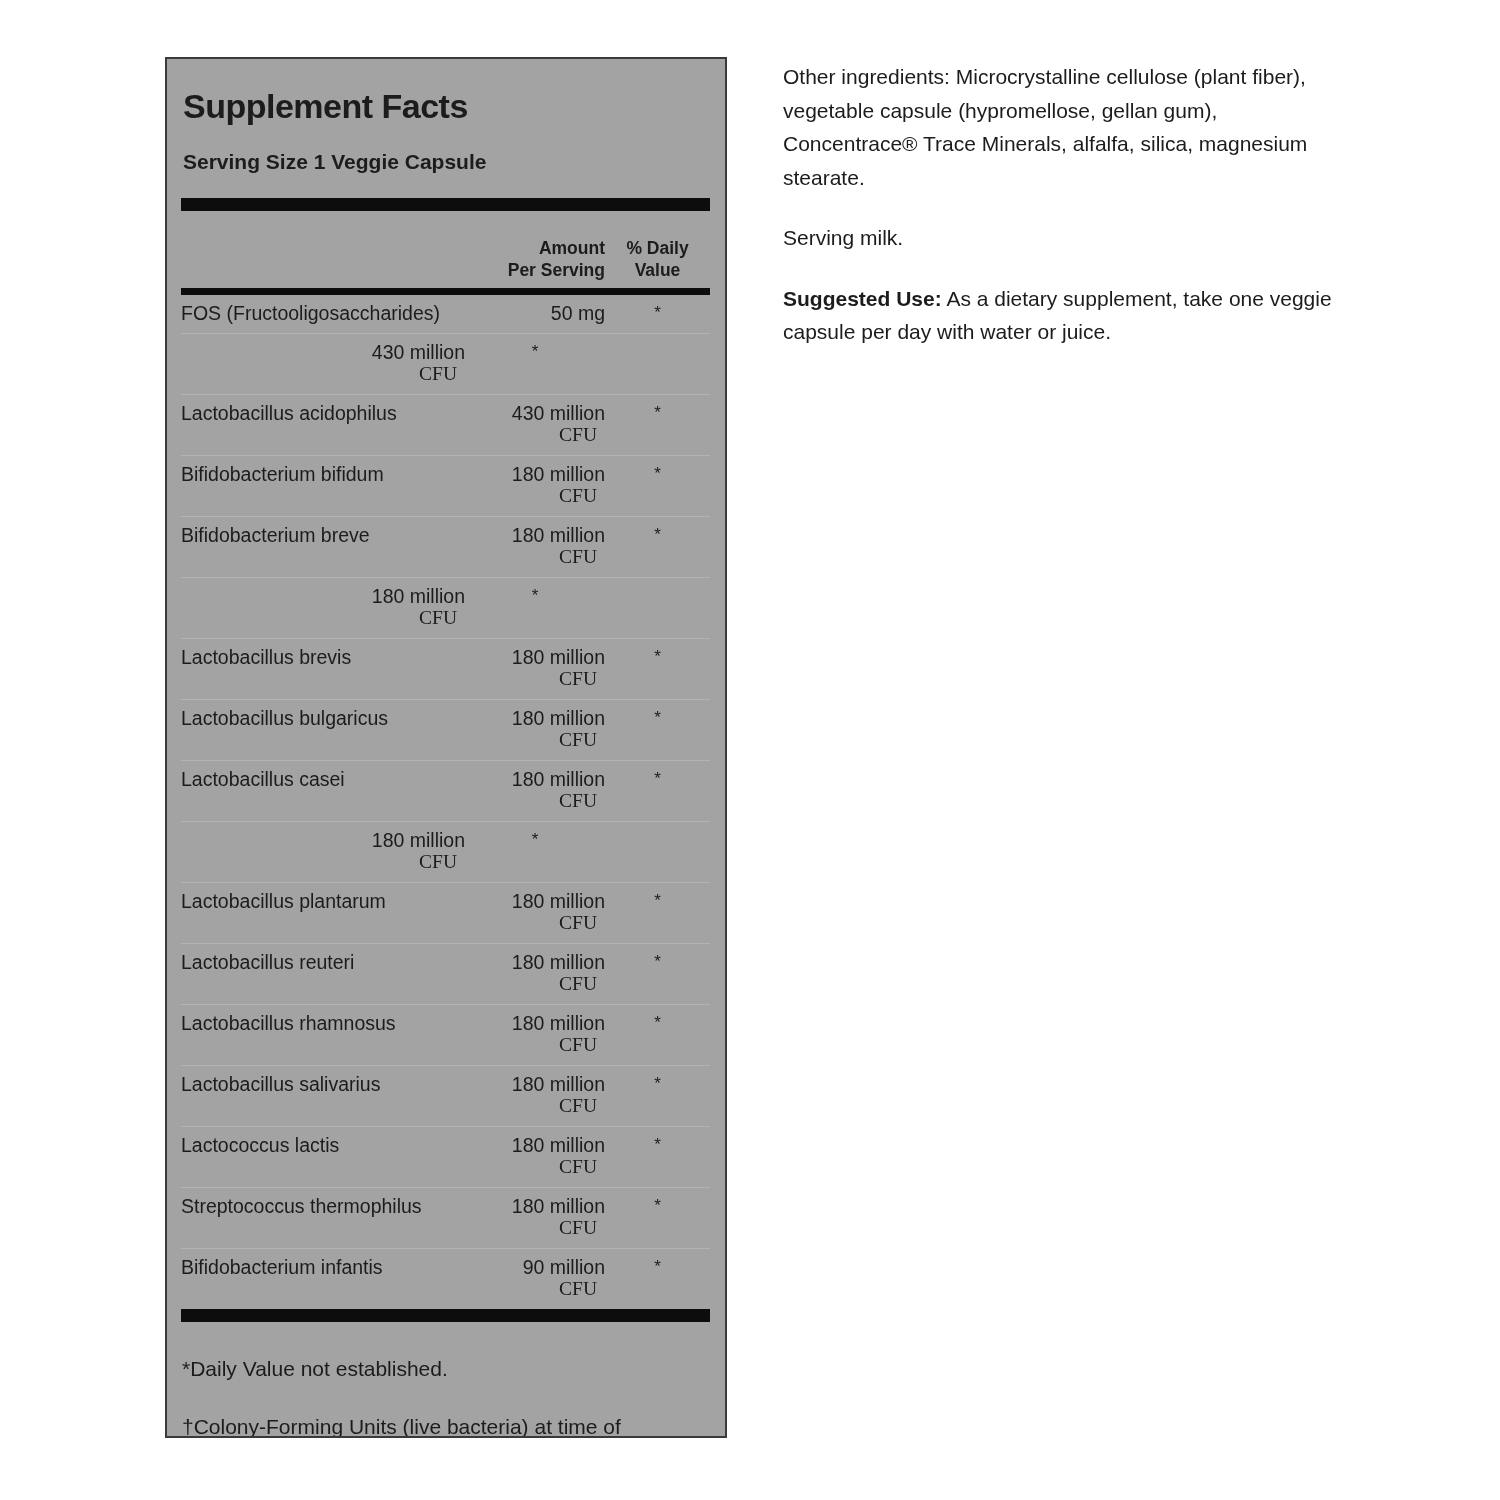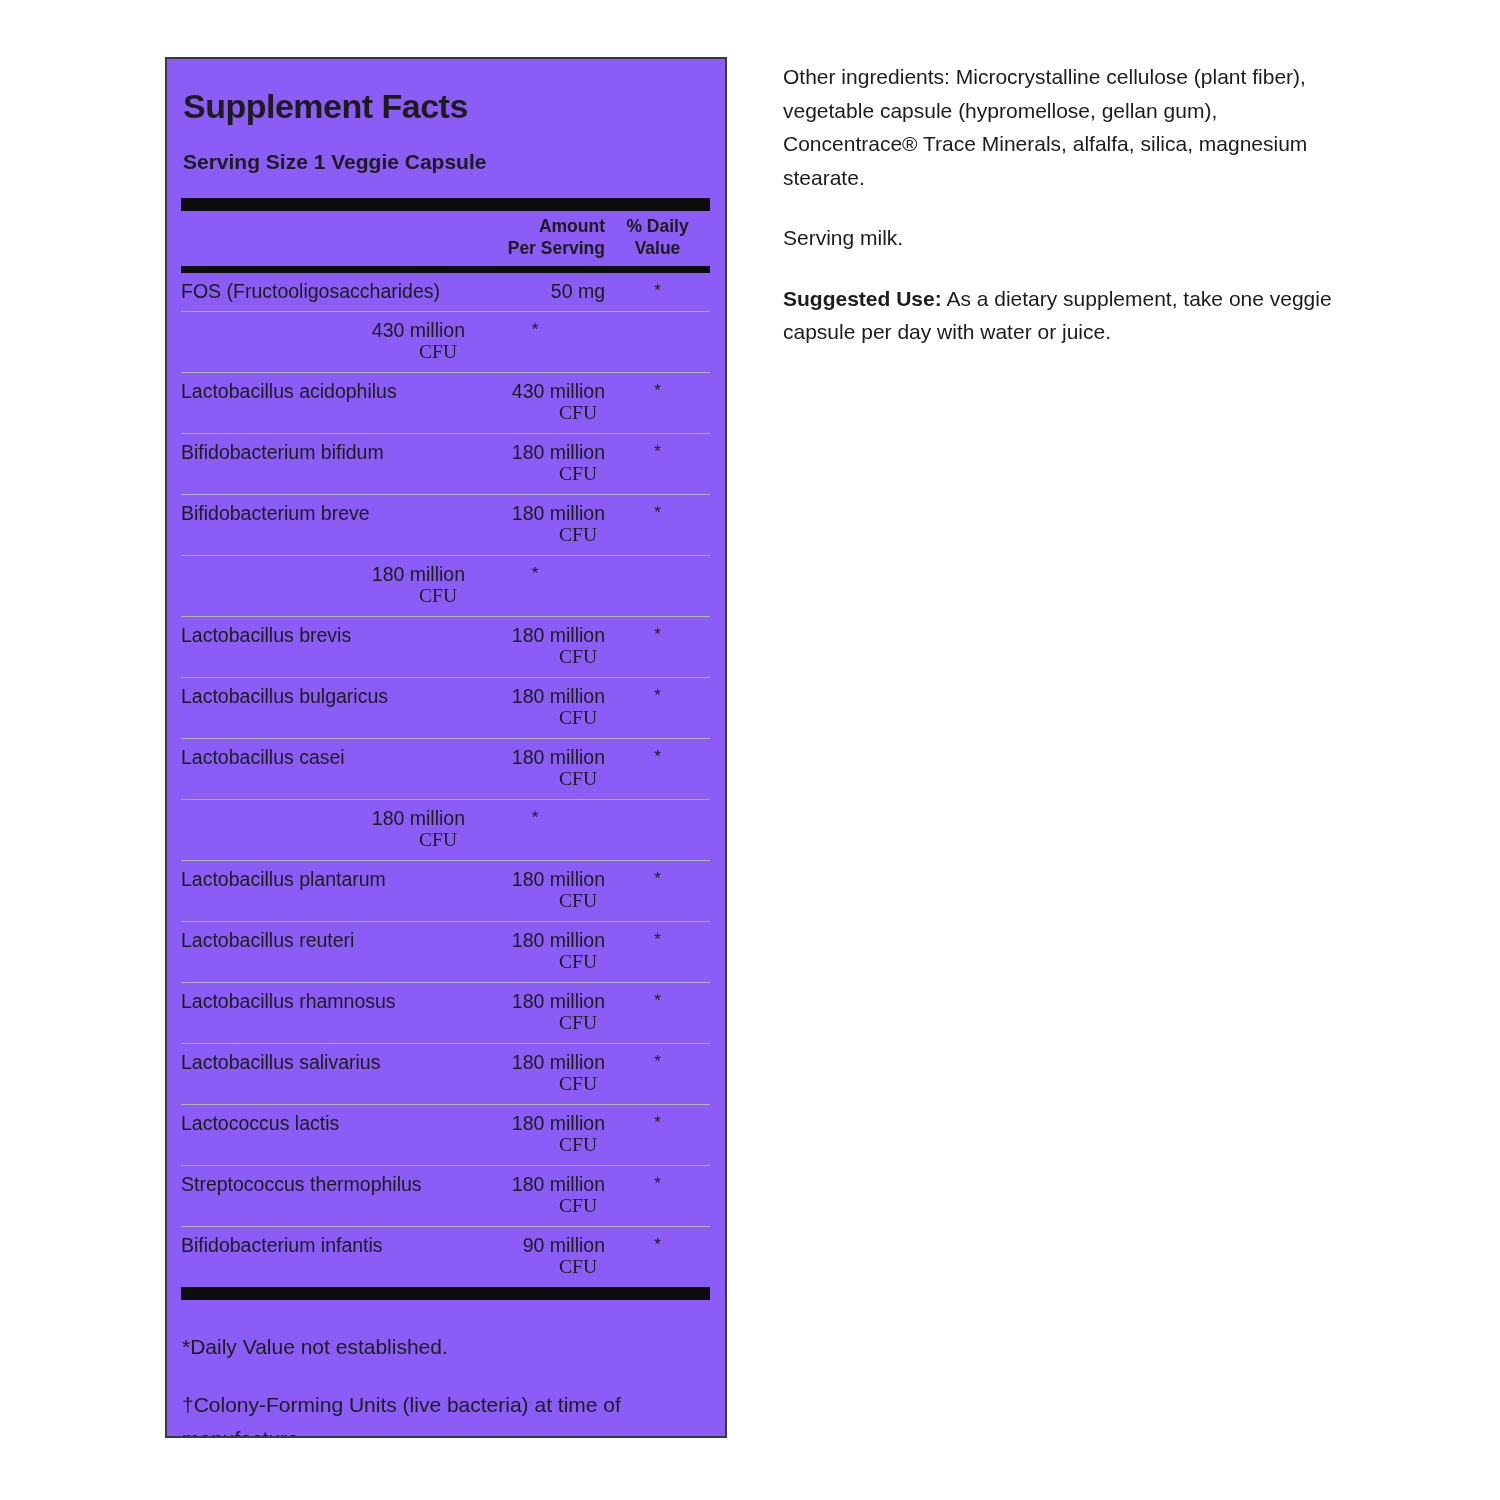--- a/index.html
+++ b/index.html
@@ -2,31 +2,31 @@
 <html><head>
 <meta charset="utf-8">
 <style>
   html,body { margin:0; padding:0; }
   body {
     width:1500px; height:1500px; background:#ffffff; position:relative;
     font-family:"Liberation Sans", sans-serif; color:#1c1c1c;
   }
   .facts-panel {
     position:absolute; left:165px; top:57px; width:562px; height:1381px;
-    box-sizing:border-box; border:2px solid #3a3a3a; background:#8b5cf6;
+    box-sizing:border-box; border:2px solid #3a3a3a; background:#a3a3a3;
     padding:26px 15px 18px 14px; overflow:hidden;
   }
   .title { font-size:34px; font-weight:bold; margin:2px 0 0 2px; letter-spacing:-0.5px; }
   .serving { font-size:21px; margin-top:24px; margin-left:2px;font-weight:bold; }
   .bar { background:#0d0d0d; }
   .bar-thick { height:13px; margin-top:24px; }
   .bar-mid { height:7px; }
   .bar-bottom { height:13px; }
   .grid3 { display:grid; grid-template-columns:1fr 140px 105px; }
-  .head-row { padding:4px 0 7px; font-weight:bold; font-size:17.5px; line-height:22px; }
+  .head-row { padding:26px 0 7px; font-weight:bold; font-size:17.5px; line-height:22px; }
   .head-amount { text-align:right; }
   .head-dv { text-align:center; }
   .row { font-size:19.5px; line-height:22px; padding:7px 0 9px; }
   .row + .row { border-top:1px solid #b3b3b3; }
   .c-name { padding-right:6px; }
   .c-amt { text-align:right; }
   .amt-line { display:block; }
   .amt-unit { display:block; padding-right:8px;font-family:Liberation Serif, serif; }
   .amt-unit:empty { display:none; }
   .c-dv { text-align:center; font-size:17px; }

